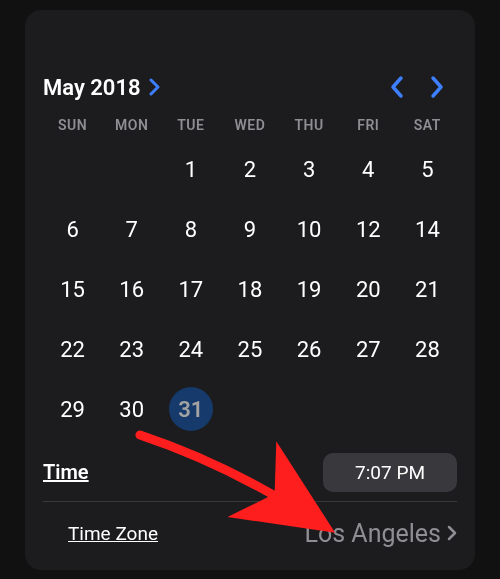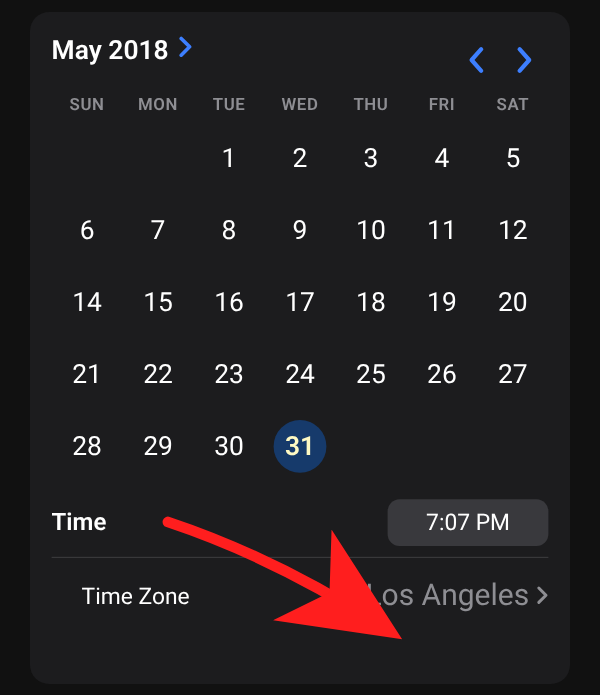--- a/index.html
+++ b/index.html
@@ -19,23 +19,24 @@
     width: 450px;
     height: 560px;
     background: #1c1c1e;
     border-radius: 16px;
     box-sizing: border-box;
     padding: 20px 18px 0 18px;
     color: #fff;
   }
   .hdr {
     display: flex;
-    align-items: flex-start;
+    align-items: center;
     height: 40px;
     margin-bottom: 10px;
+    margin-top: 37px;
   }
   .month-title {
     font-size: 22px;
     font-weight: 600;
     color: #fff;
   }
   .month-chevron {
     display: inline-flex;
     align-items: center;
     margin-left: 8px;
@@ -76,36 +77,37 @@
     align-items: center;
     justify-content: center;
     font-size: 22px;
     color: #ffffff;
     border-radius: 50%;
     cursor: pointer;
   }
   .day.empty { cursor: default; }
   .day.sel {
     background: #163a6b;
-    color: #fef9c3;
+    color: #a3a3a3;
     font-weight: 600;
   }
   .time-row, .tz-row {
     display: flex;
     align-items: center;
     height: 58px;
   }
   .time-row {
     border-bottom: 1px solid #38383a;
     margin-top: 4px;
   }
   .row-label {
     font-size: 20px;
     font-weight: 600;
     color: #fff;
+    text-decoration: underline;
   }
   .tz-row .row-label {
     color: #fff;
     font-weight: 400;
     font-size: 19px;
   }
   .time-pill {
     background: #39393d;
     color: #fff;
     font-size: 19px;
@@ -171,21 +173,20 @@
       <div class="day">1</div>
       <div class="day">2</div>
       <div class="day">3</div>
       <div class="day">4</div>
       <div class="day">5</div>
       <div class="day">6</div>
       <div class="day">7</div>
       <div class="day">8</div>
       <div class="day">9</div>
       <div class="day">10</div>
-      <div class="day">11</div>
       <div class="day">12</div>
       <div class="day">14</div>
       <div class="day">15</div>
       <div class="day">16</div>
       <div class="day">17</div>
       <div class="day">18</div>
       <div class="day">19</div>
       <div class="day">20</div>
       <div class="day">21</div>
       <div class="day">22</div>

